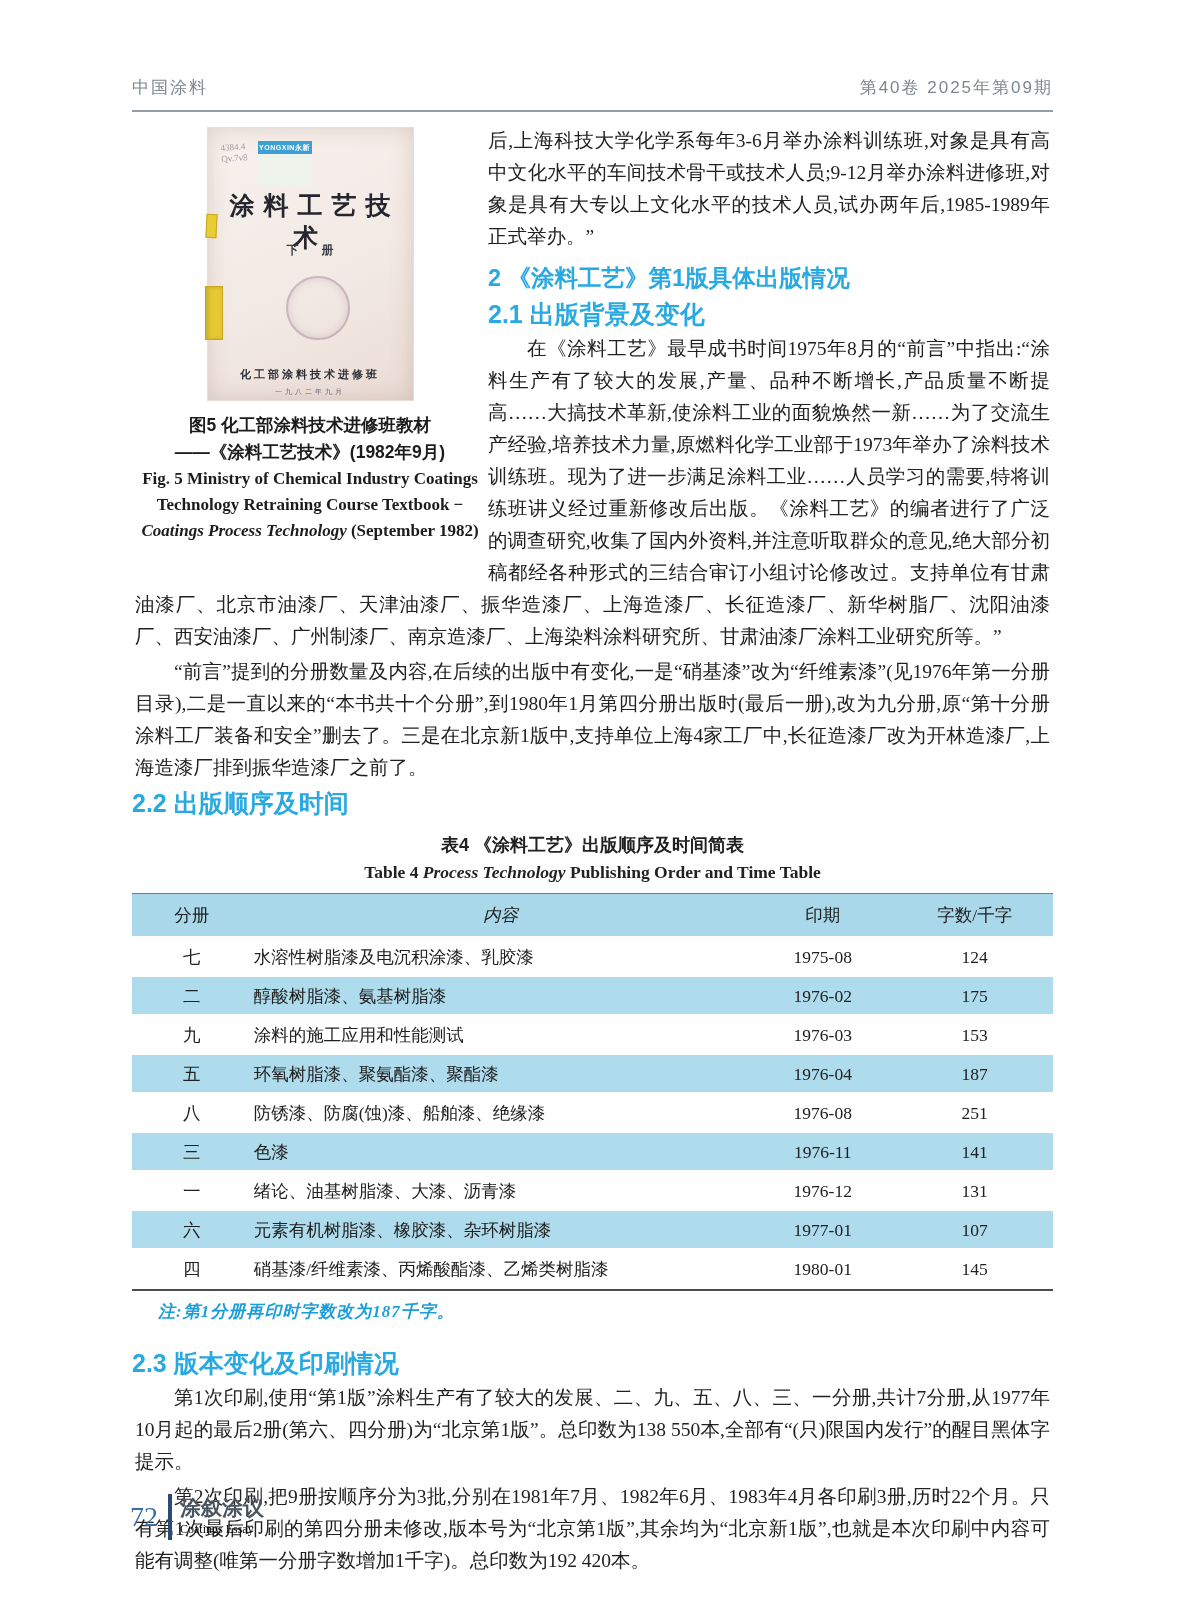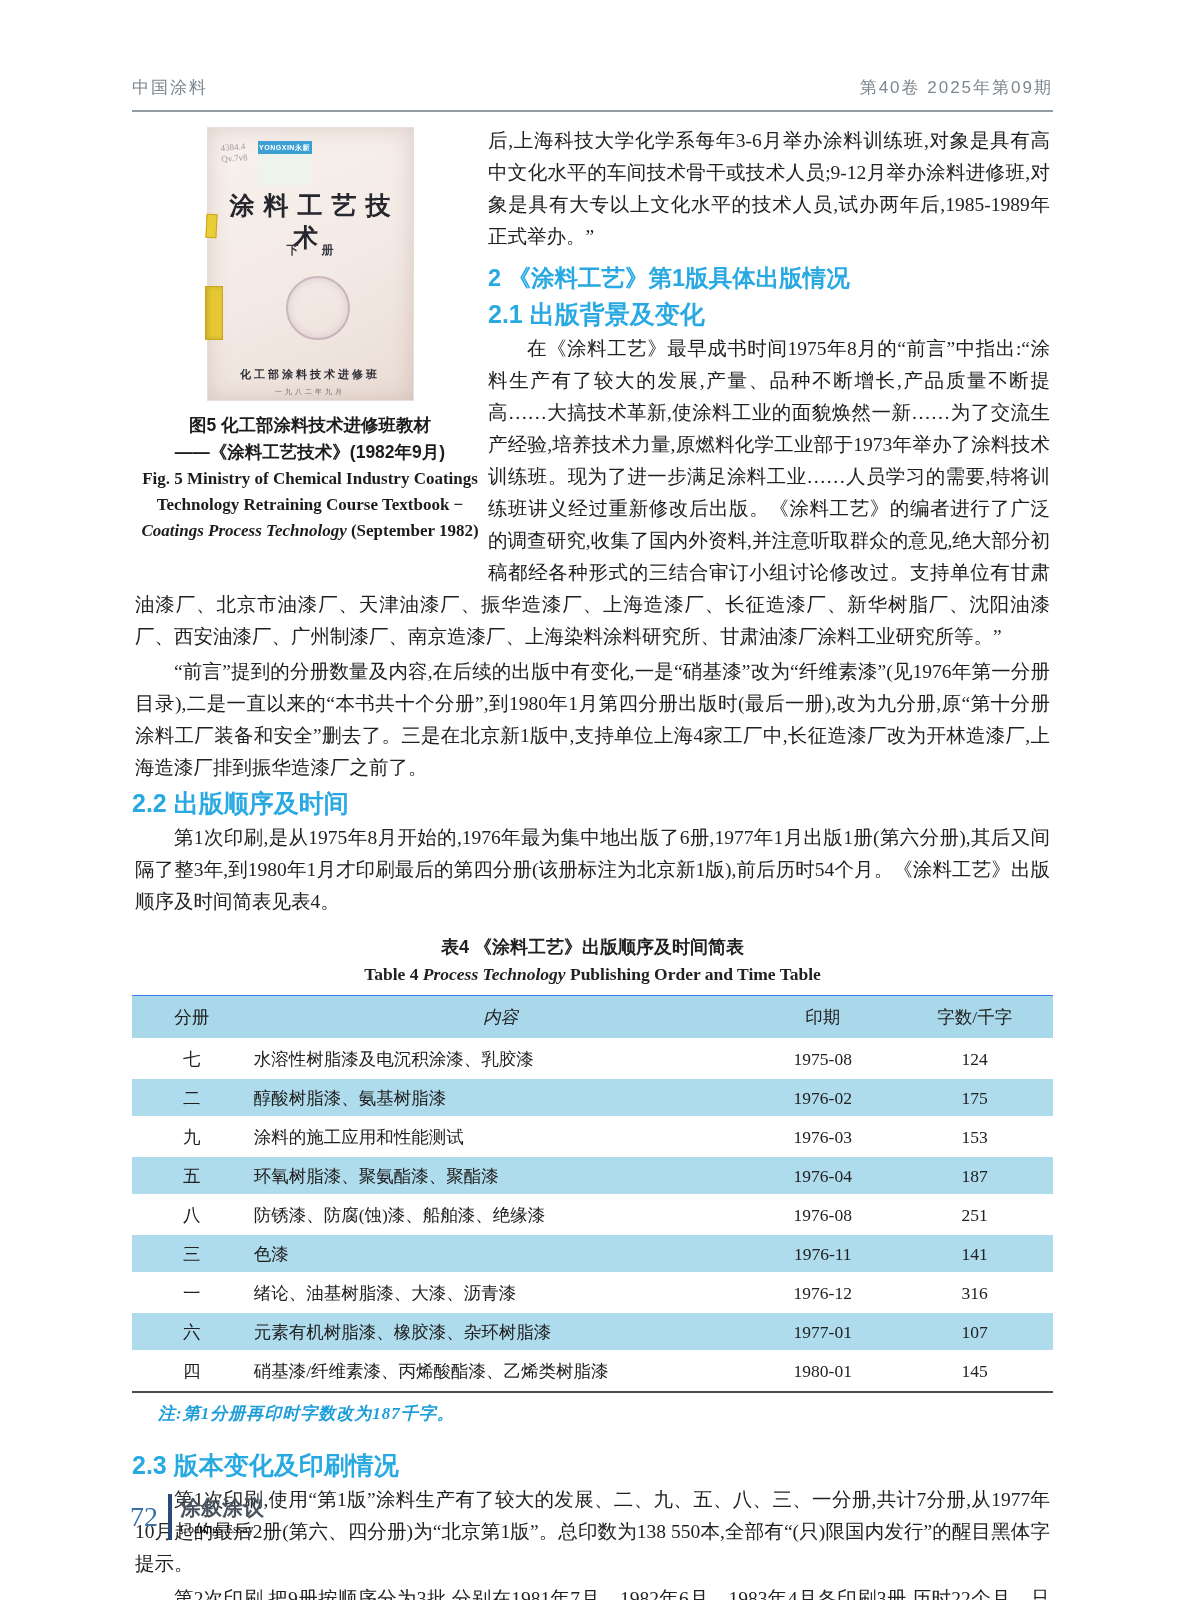--- a/index.html
+++ b/index.html
@@ -123,21 +123,20 @@
     </div>
 
     <p>后,上海科技大学化学系每年3-6月举办涂料训练班,对象是具有高中文化水平的车间技术骨干或技术人员;9-12月举办涂料进修班,对象是具有大专以上文化水平的技术人员,试办两年后,1985-1989年正式举办。”</p>
 
     <h2 class="sec">2  《涂料工艺》第1版具体出版情况</h2>
     <h3 class="sub">2.1  出版背景及变化</h3>
     <p class="ind">在《涂料工艺》最早成书时间1975年8月的“前言”中指出:“涂料生产有了较大的发展,产量、品种不断增长,产品质量不断提高……大搞技术革新,使涂料工业的面貌焕然一新……为了交流生产经验,培养技术力量,原燃料化学工业部于1973年举办了涂料技术训练班。现为了进一步满足涂料工业……人员学习的需要,特将训练班讲义经过重新修改后出版。《涂料工艺》的编者进行了广泛的调查研究,收集了国内外资料,并注意听取群众的意见,绝大部分初稿都经各种形式的三结合审订小组讨论修改过。支持单位有甘肃油漆厂、北京市油漆厂、天津油漆厂、振华造漆厂、上海造漆厂、长征造漆厂、新华树脂厂、沈阳油漆厂、西安油漆厂、广州制漆厂、南京造漆厂、上海染料涂料研究所、甘肃油漆厂涂料工业研究所等。”</p>
     <p class="ind">“前言”提到的分册数量及内容,在后续的出版中有变化,一是“硝基漆”改为“纤维素漆”(见1976年第一分册目录),二是一直以来的“本书共十个分册”,到1980年1月第四分册出版时(最后一册),改为九分册,原“第十分册  涂料工厂装备和安全”删去了。三是在北京新1版中,支持单位上海4家工厂中,长征造漆厂改为开林造漆厂,上海造漆厂排到振华造漆厂之前了。</p>
 
     <h3 class="sub">2.2  出版顺序及时间</h3>
-    <p class="ind">第1次印刷,是从1975年8月开始的,1976年最为集中地出版了6册,1977年1月出版1册(第六分册),其后又间隔了整3年,到1980年1月才印刷最后的第四分册(该册标注为北京新1版),前后历时54个月。《涂料工艺》出版顺序及时间简表见表4。</p>
 
     <div class="tbl-wrap">
       <div class="tbl-title-zh">表4  《涂料工艺》出版顺序及时间简表</div>
       <div class="tbl-title-en"><span>Table 4  </span><span class="it">Process Technology</span><span> Publishing Order and Time Table</span></div>
       <table class="pub">
         <thead>
           <tr>
             <th class="col-vol">分册</th>
             <th class="col-content">内容</th>
             <th class="col-date">印期</th>
@@ -178,21 +177,21 @@
             <tr>
               <td class="col-vol">三</td>
               <td class="col-content">色漆</td>
               <td class="col-date">1976-11</td>
               <td class="col-count">141</td>
             </tr>
             <tr>
               <td class="col-vol">一</td>
               <td class="col-content">绪论、油基树脂漆、大漆、沥青漆</td>
               <td class="col-date">1976-12</td>
-              <td class="col-count">316</td>
+              <td class="col-count">131</td>
             </tr>
             <tr>
               <td class="col-vol">六</td>
               <td class="col-content">元素有机树脂漆、橡胶漆、杂环树脂漆</td>
               <td class="col-date">1977-01</td>
               <td class="col-count">107</td>
             </tr>
             <tr>
               <td class="col-vol">四</td>
               <td class="col-content">硝基漆/纤维素漆、丙烯酸酯漆、乙烯类树脂漆</td>

